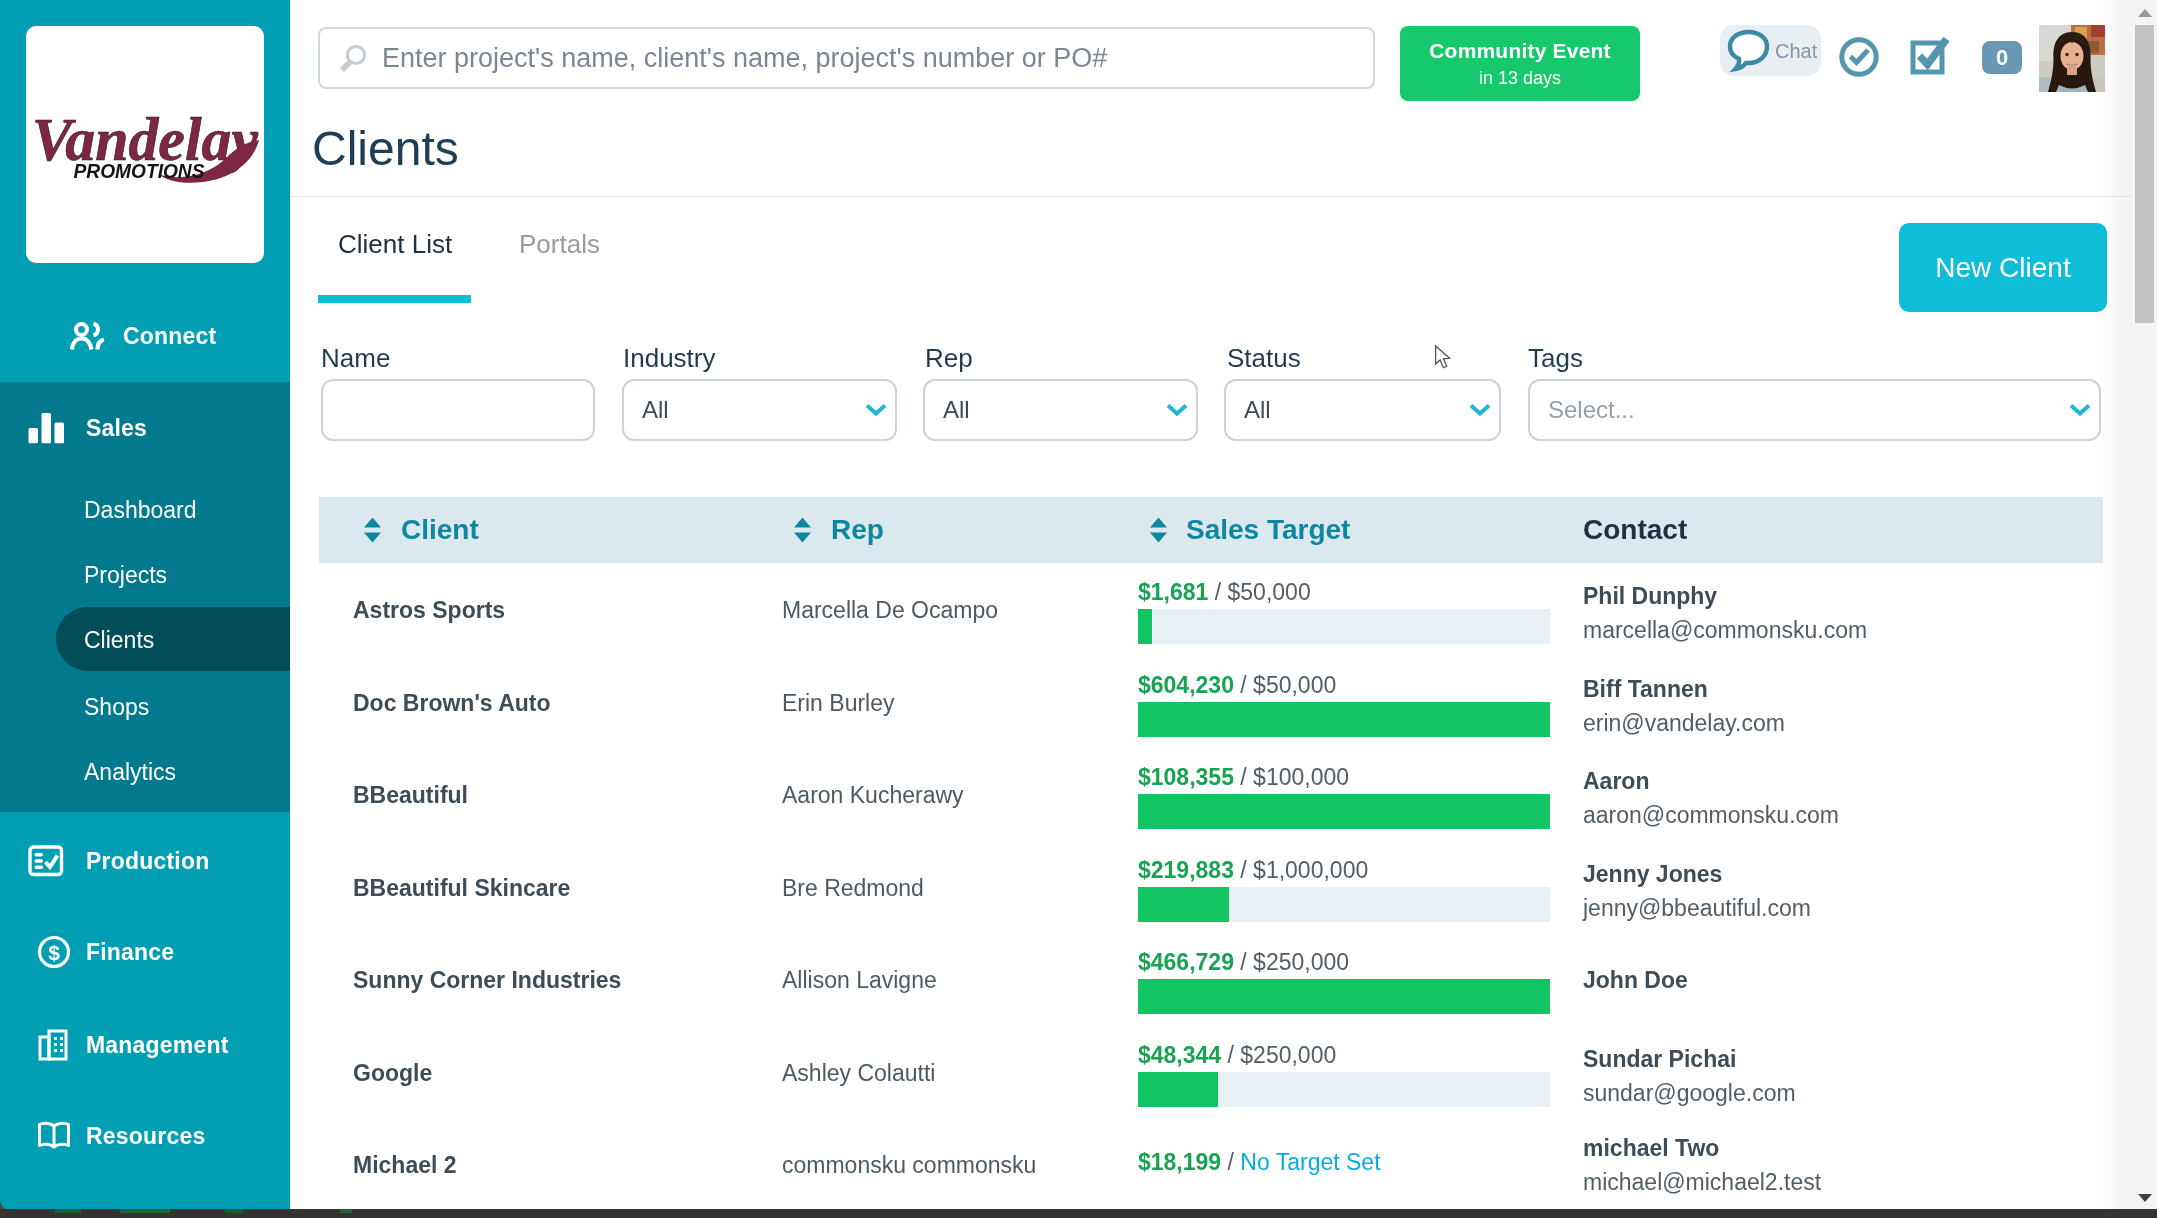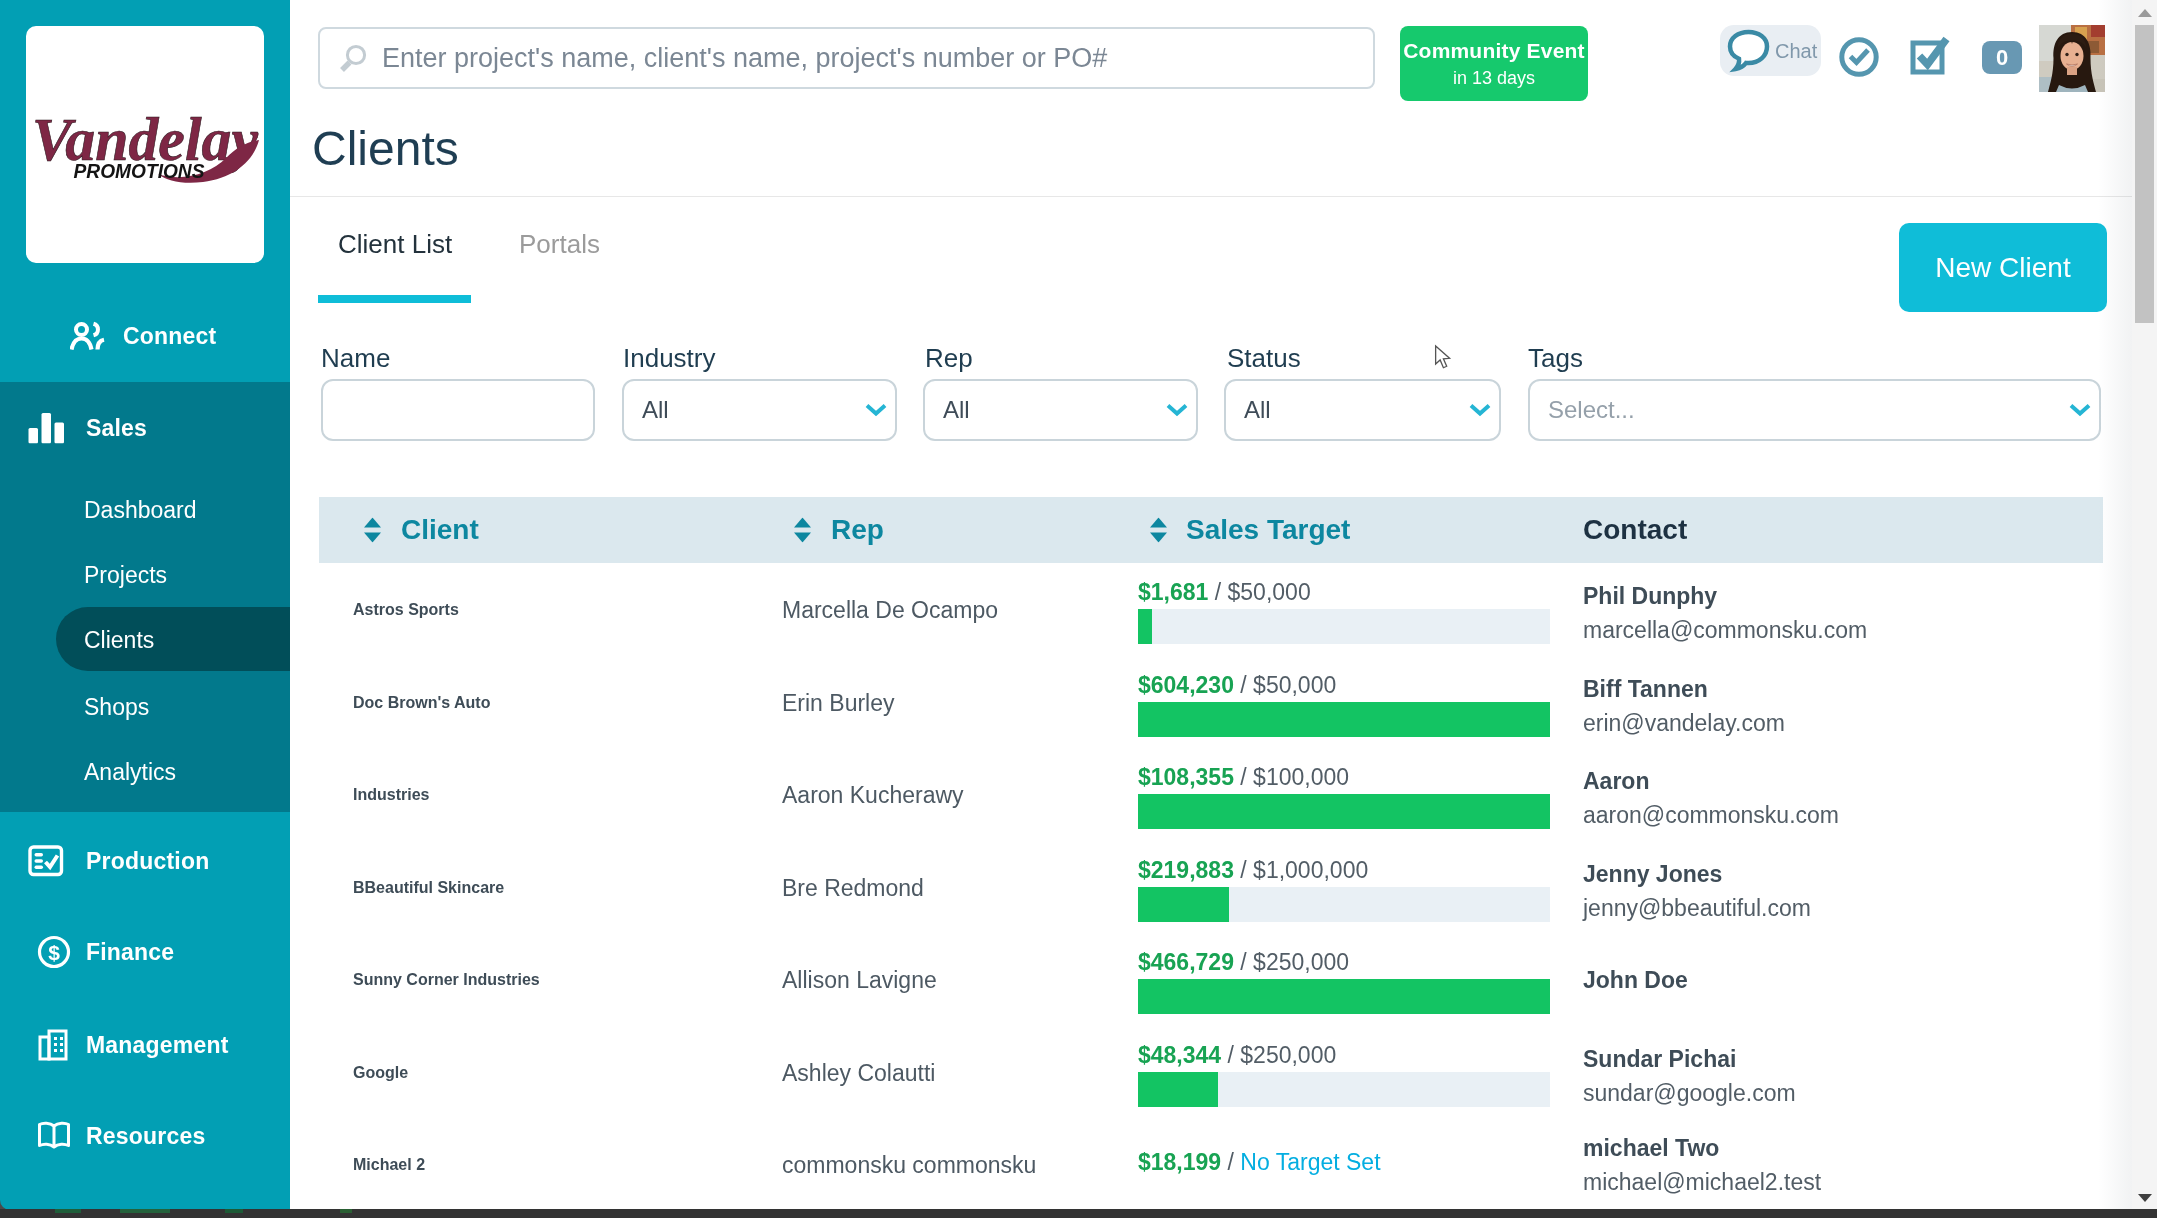--- a/index.html
+++ b/index.html
@@ -14,21 +14,21 @@
 .navitem { position:absolute; left:0; width:290px; height:56px; color:#fff; }
 .navitem .ic { position:absolute; left:37px; top:50%; transform:translateY(-50%); }
 .navitem .lb { position:absolute; left:86px; top:50%; transform:translateY(-50%); font-size:23px; font-weight:bold; letter-spacing:0.2px; }
 #salesblock { left:0; top:382px; width:290px; height:430px; background:#02798c; }
 .subitem { position:absolute; left:84px; transform:translateY(-50%); color:#fff; font-size:23px; }
 #clientpill { position:absolute; left:56px; top:607px; width:234px; height:64px; background:#014e59; border-radius:32px 0 0 32px; }
 
 
 #search { left:318px; top:27px; width:1057px; height:62px; border:2px solid #cfd9df; border-radius:8px; background:#fff; }
 #search .ph { position:absolute; left:62px; top:50%; transform:translateY(-50%); font-size:27px; color:#7b8794; }
-#commbtn { left:1400px; top:26px; width:188px; height:75px; background:#16c96d; border-radius:8px; color:#fff; text-align:center; }
+#commbtn { left:1400px; top:26px; width:240px; height:75px; background:#16c96d; border-radius:8px; color:#fff; text-align:center; }
 #commbtn .l1 { font-size:21px; font-weight:bold; margin-top:13px; white-space:nowrap; letter-spacing:0.2px; }
 #commbtn .l2 { font-size:18px; margin-top:5px; }
 #chatpill { left:1720px; top:25px; width:101px; height:51px; background:#e9eef3; border-radius:14px; }
 #chatpill span { position:absolute; left:55px; top:50%; transform:translateY(-50%); font-size:20px; color:#8098ab; }
 #badge0 { left:1982px; top:41px; width:40px; height:33px; background:#6898b3; border-radius:8px; color:#fff; font-size:22px; font-weight:bold; text-align:center; line-height:33px; }
 #avatar { left:2039px; top:25px; width:66px; height:67px; overflow:hidden; }
 
 
 #h1 { left:312px; top:121px; font-size:48px; color:#1f3e53; }
 #hline { left:290px; top:196px; width:1846px; height:1px; background:#e7e7e7; }
@@ -42,21 +42,21 @@
 .finput { position:absolute; top:379px; height:62px; border:2px solid #c9d4da; border-radius:12px; background:#fff; }
 .finput .val { position:absolute; left:18px; top:50%; transform:translateY(-50%); font-size:24px; color:#3f4c58; }
 .finput .plc { color:#95a0aa; }
 .finput svg.chev { position:absolute; right:8px; top:50%; transform:translateY(-50%); }
 
 
 #thead { left:319px; top:497px; width:1784px; height:66px; background:#dbe8ee; }
 .th { position:absolute; top:50%; transform:translateY(-50%); font-size:28px; font-weight:bold; color:#0d87a0; }
 .sorticon { position:absolute; top:50%; transform:translateY(-50%); }
 .row { position:absolute; left:319px; width:1784px; height:93px; }
-.cname { position:absolute; left:34px; top:48px; transform:translateY(-50%); font-size:16px; font-weight:bold; color:#3e4c57; }
+.cname { position:absolute; left:34px; top:48px; transform:translateY(-50%); font-size:23px; font-weight:bold; color:#3e4c57; }
 .crep  { position:absolute; left:463px; top:48px; transform:translateY(-50%); font-size:23px; color:#4d5963; }
 .camt  { position:absolute; left:819px; top:30px; transform:translateY(-50%); font-size:23px; color:#525d66; white-space:nowrap; }
 .camt b { color:#18a353; }
 .cbar  { position:absolute; left:819px; top:47px; width:412px; height:35px; background:#e9f0f5; }
 .cbar i { display:block; height:35px; background:#13c463; }
 .ccontact { position:absolute; left:1264px; top:0; }
 .ccontact .nm { font-size:23px; font-weight:bold; color:#3e4c57; }
 .ccontact .em { font-size:23px; color:#525d66; margin-top:7px; }
 
 
@@ -264,21 +264,21 @@
     <span class="camt"><b>$604,230</b> / $50,000</span>
     <div class="cbar">
         <i style="width:412px;"></i>
       </div>
     <div class="ccontact" style="top:21px;">
         <div class="nm">Biff Tannen</div>
         <div class="em">erin@vandelay.com</div>
       </div>
   </div>
   <div class="row" style="top:747px;">
-    <span class="cname">Industries</span>
+    <span class="cname">BBeautiful</span>
       <span class="crep">Aaron Kucherawy</span>
     <span class="camt"><b>$108,355</b> / $100,000</span>
     <div class="cbar">
         <i style="width:412px;"></i>
       </div>
     <div class="ccontact" style="top:21px;">
         <div class="nm">Aaron</div>
         <div class="em">aaron@commonsku.com</div>
       </div>
   </div>

